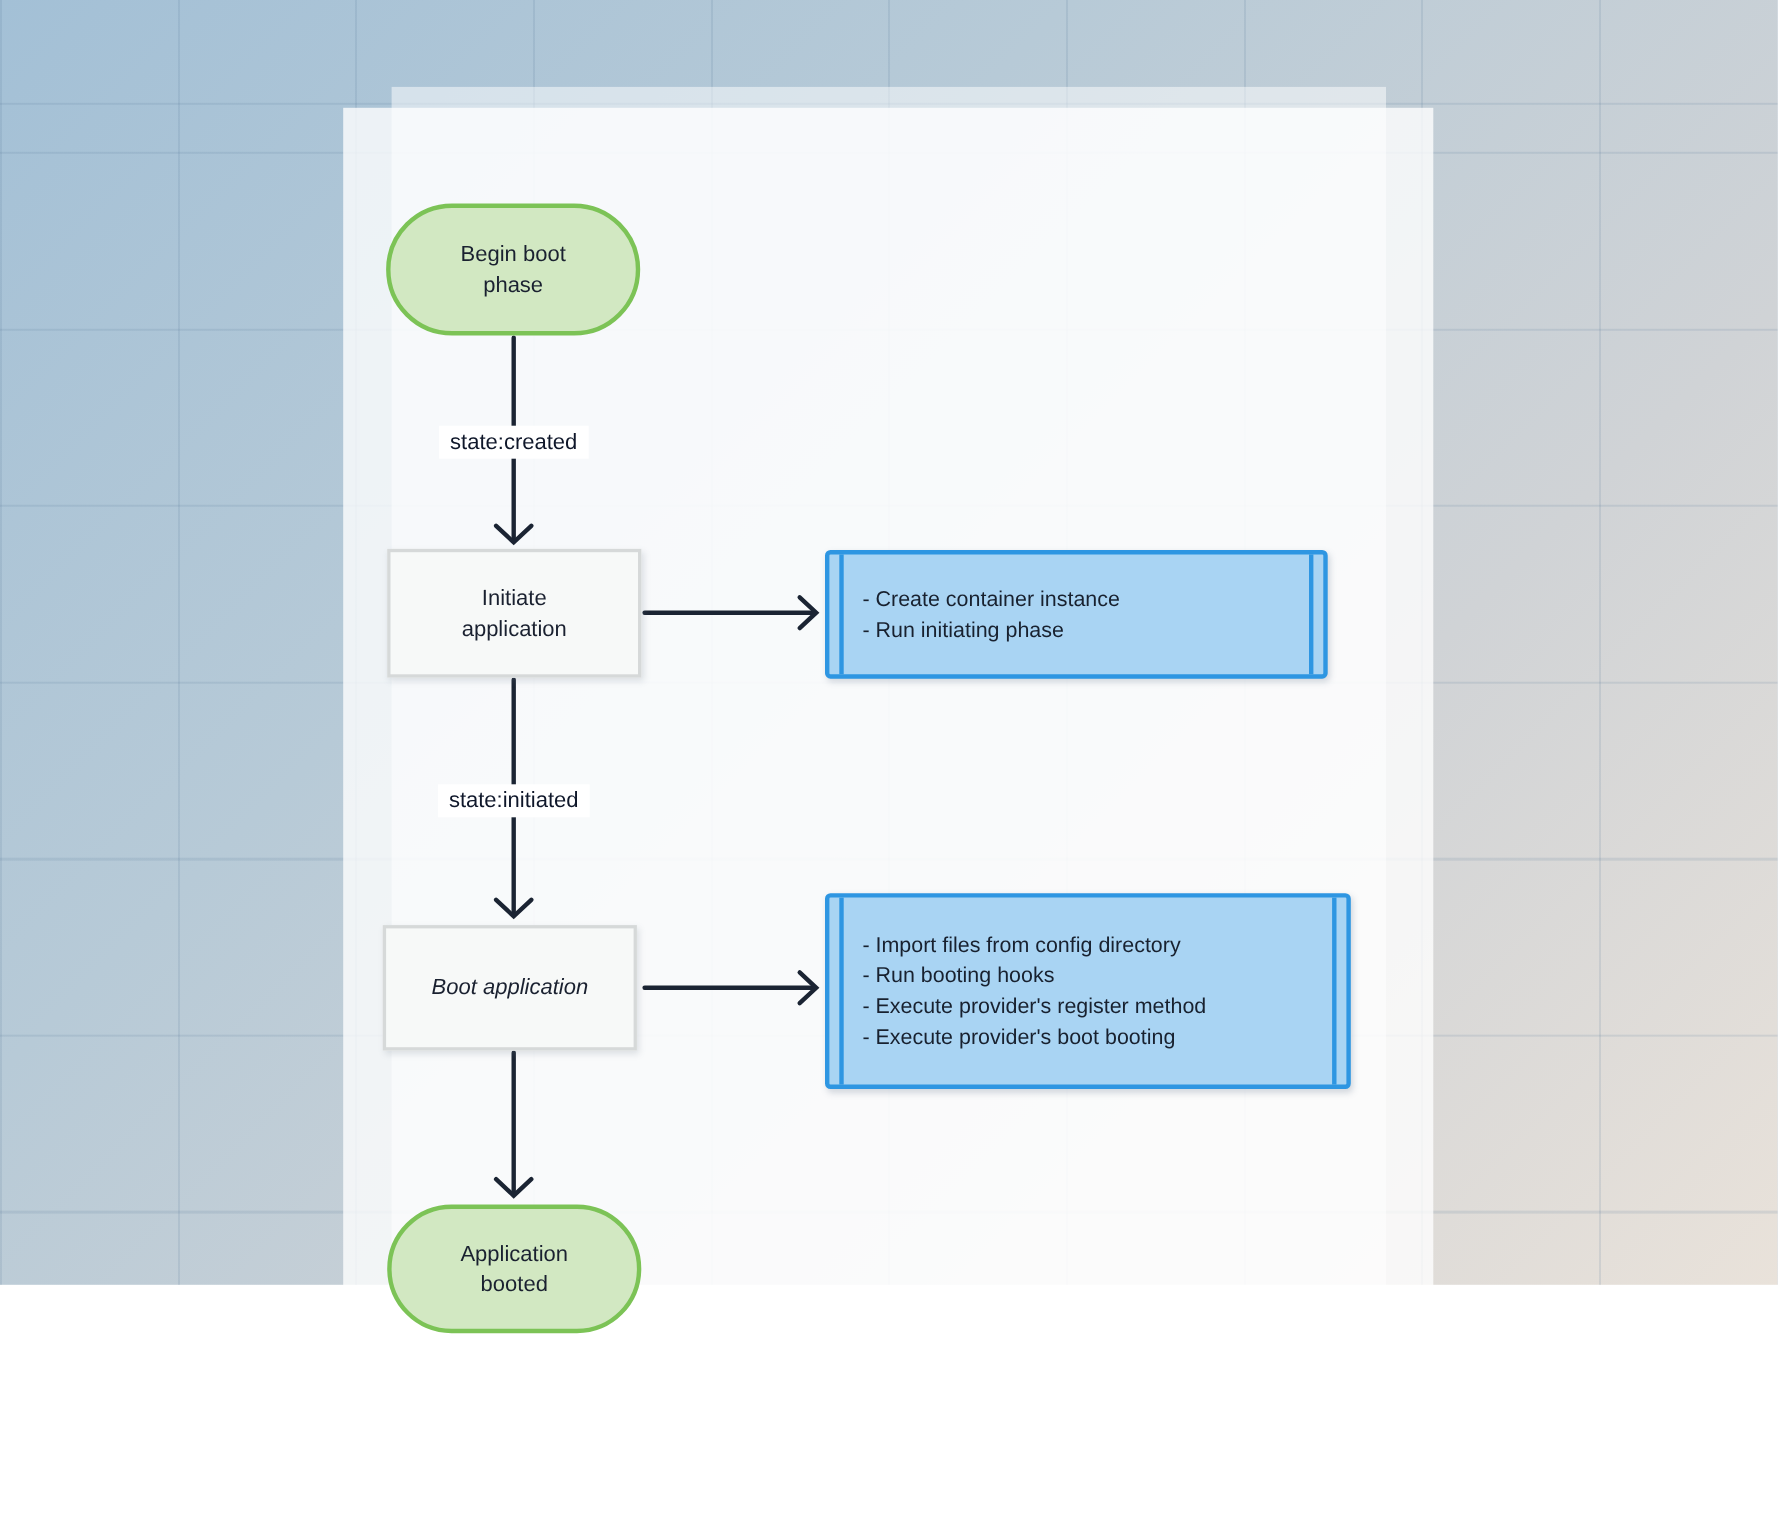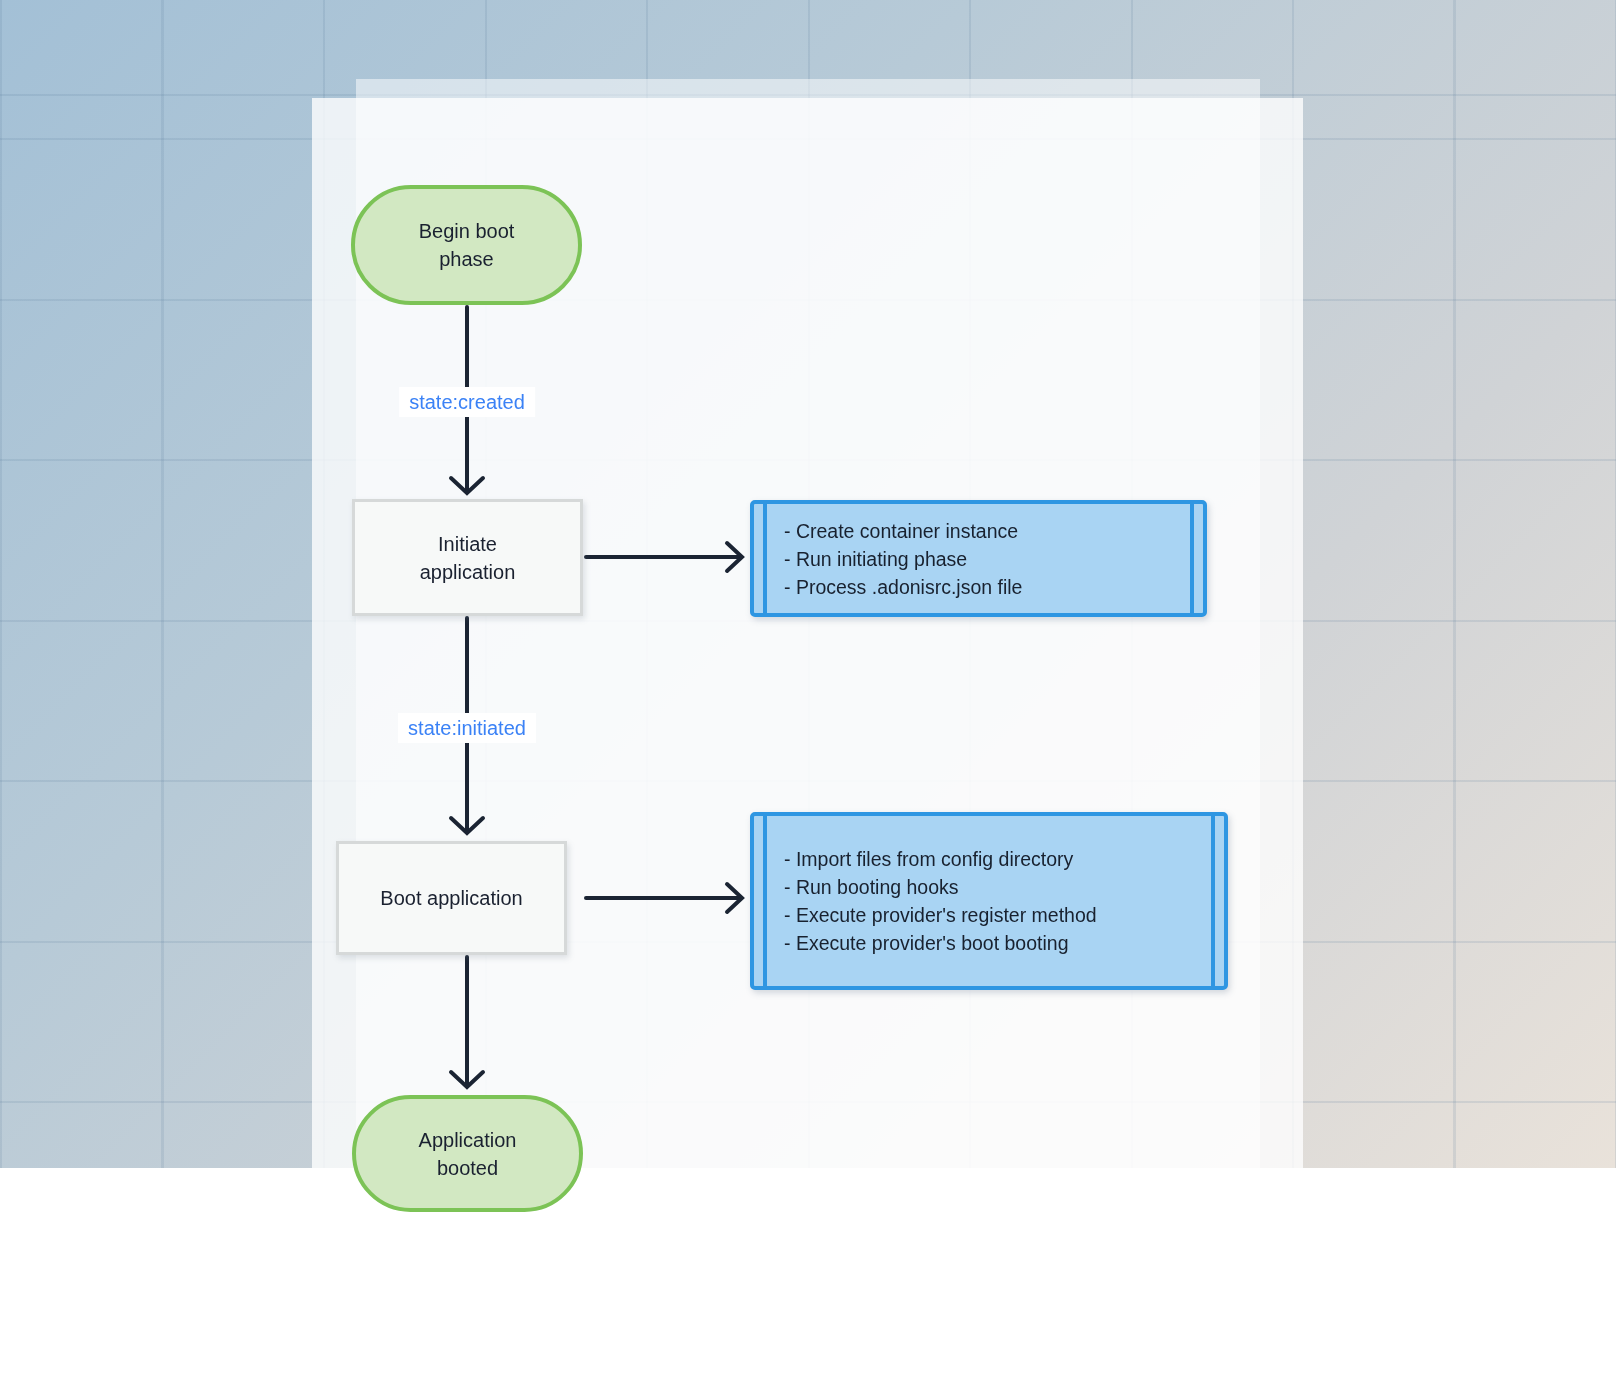--- a/index.html
+++ b/index.html
@@ -41,26 +41,26 @@
   }
   .stadium {
     background: #d2e8c2; border: 4px solid #7cc356; border-radius: 62px;
   }
   .proc {
     background: #f7f9f8; border: 3px solid #d6d9d9; border-radius: 0;
     box-shadow: 2px 3px 6px rgba(105,118,133,0.20);
   }
   #n-begin    { left: 351px; top: 185px;  width: 231px; height: 120px; }
   #n-initiate { left: 352px; top: 499px;  width: 231px; height: 117px; }
-  #n-boot     { left: 336px; top: 841px;  width: 231px; height: 114px; }
+  #n-boot     { left: 348px; top: 841px;  width: 231px; height: 114px; font-style: italic; }
   #n-booted   { left: 352px; top: 1095px; width: 231px; height: 117px; }
 
   .edge-label {
     position: absolute; z-index: 3; transform: translate(-50%, -50%);
-    background: #ffffff; color: #3b82f6;
+    background: #ffffff; color: #0f172a;
     font-size: 20px; line-height: 26px; font-weight: 500;
     padding: 2px 10px; white-space: nowrap;
   }
   #l-created   { left: 467px; top: 402px; }
   #l-initiated { left: 467px; top: 728px; }
 
   .taskbox {
     position: absolute; z-index: 3; box-sizing: border-box;
     background: #a9d4f3; border: 4px solid #2e96e2; border-radius: 5px;
     box-shadow: 2px 3px 6px rgba(90,110,135,0.25);
@@ -108,21 +108,20 @@
 phase</div>
 
   <div id="l-created" class="edge-label">state:created</div>
 
   <div id="n-initiate" class="node proc">Initiate
 application</div>
 
   <div id="box1" class="taskbox">
     <div class="task-item">- Create container instance</div>
     <div class="task-item">- Run initiating phase</div>
-    <div class="task-item">- Process .adonisrc.json file</div>
   </div>
 
   <div id="l-initiated" class="edge-label">state:initiated</div>
 
   <div id="n-boot" class="node proc">Boot application</div>
 
   <div id="box2" class="taskbox">
     <div class="task-item">- Import files from config directory</div>
     <div class="task-item">- Run booting hooks</div>
     <div class="task-item">- Execute provider's register method</div>

